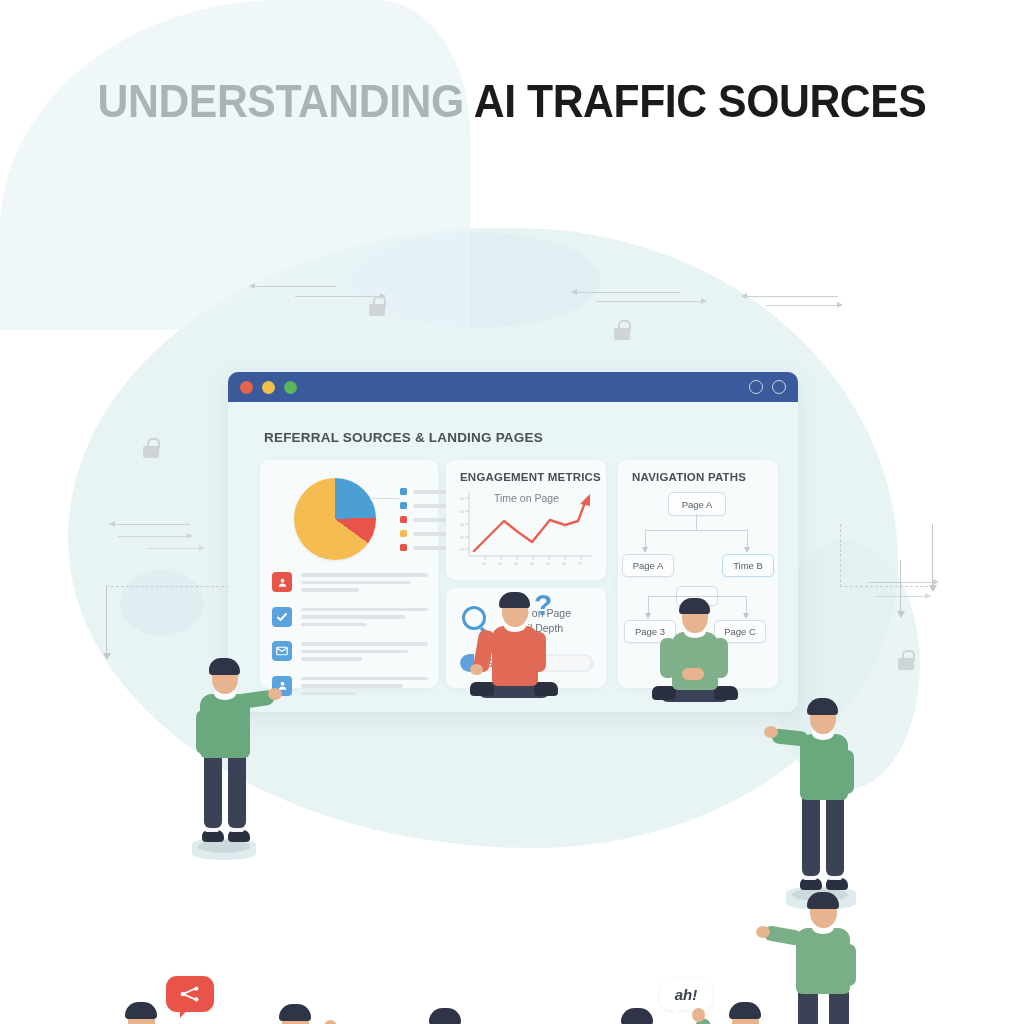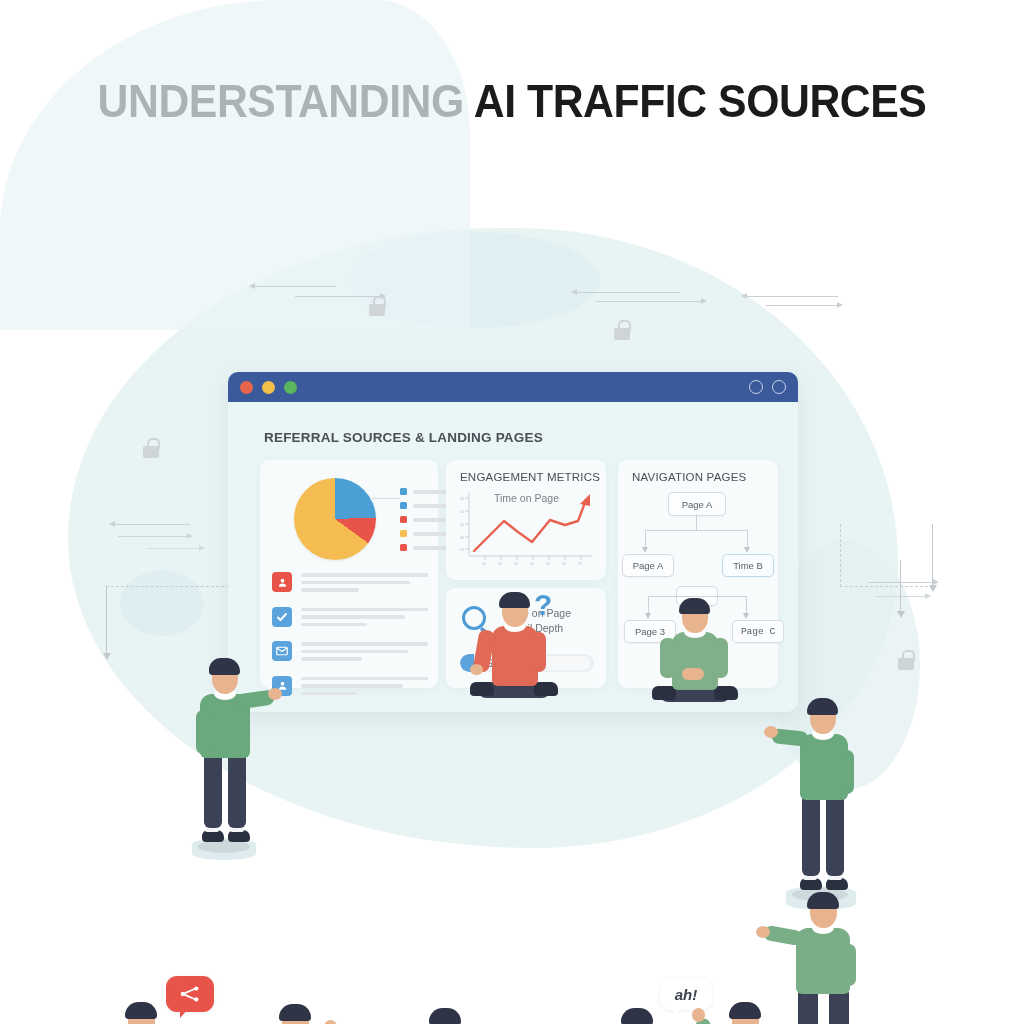--- a/index.html
+++ b/index.html
@@ -108,21 +108,21 @@
     position:absolute;left:36px;top:28px;
     font-size:13.5px;font-weight:600;color:#4a4f55;letter-spacing:.2px;
   }
 
   .card{
     position:absolute;background:#f7fbfc;border-radius:9px;
     box-shadow:0 2px 8px rgba(70,100,120,.06);
   }
   .card-title{
     position:absolute;left:14px;top:11px;
-    font-size:11.5px;font-weight:400;color:#4a4f55;letter-spacing:.2px;
+    font-size:11.5px;font-weight:700;color:#4a4f55;letter-spacing:.2px;
   }
 
   
   #card-referral{left:32px;top:58px;width:178px;height:228px;}
   #pie{
     position:absolute;left:34px;top:18px;width:82px;height:82px;border-radius:50%;
     background:conic-gradient(
       #4b9fd5 0deg 88deg,
       #e8544a 88deg 126deg,
       #f5bc52 126deg 360deg);
@@ -428,39 +428,39 @@
         </div>
         <div id="scroll-depth-bar">
           <div id="scroll-depth-fill"></div>
           <div id="scroll-depth-track">
             <span id="scroll-depth-label">Scroll Depth</span>
           </div>
         </div>
       </div>
 
       <div class="card" id="card-navigation">
-        <div class="card-title">NAVIGATION PAGES</div>
+        <div class="card-title">NAVIGATION PATHS</div>
 
         <div class="node" style="left:50px;top:32px;width:56px;height:22px;">Page A</div>
 
         <div class="conn" style="left:78px;top:54px;width:1px;height:16px;"></div>
         <div class="conn" style="left:27px;top:70px;width:102px;height:1px;"></div>
         <div class="conn-arrow" style="left:27px;top:70px;height:18px;"></div>
         <div class="conn-arrow" style="left:129px;top:70px;height:18px;"></div>
 
         <div class="node" style="left:4px;top:94px;width:50px;height:21px;">Page A</div>
         <div class="node accent" style="left:104px;top:94px;width:50px;height:21px;">Time B</div>
 
         <div class="node" style="left:58px;top:126px;width:40px;height:18px;"></div>
         <div class="conn" style="left:30px;top:136px;width:98px;height:1px;"></div>
         <div class="conn-arrow" style="left:30px;top:136px;height:18px;"></div>
         <div class="conn-arrow" style="left:128px;top:136px;height:18px;"></div>
 
         <div class="node" style="left:6px;top:160px;width:50px;height:21px;">Page 3</div>
-        <div class="node" style="left:114px;top:160px;width:50px;height:21px;font-family:Liberation Mono, monospace;">Page C</div>
+        <div class="node" style="left:96px;top:160px;width:50px;height:21px;">Page C</div>
       </div>
 
     </div>
   </div>
 
   <div class="char" id="char-left-pointer">
     <div class="pedestal" style="left:192px;top:508px;width:64px;height:22px;"></div>
     <div class="shadow-ell" style="left:198px;top:510px;width:52px;height:13px;"></div>
     <div class="shoe" style="left:202px;top:500px;width:22px;height:12px;"></div>
     <div class="shoe" style="left:228px;top:500px;width:22px;height:12px;"></div>

